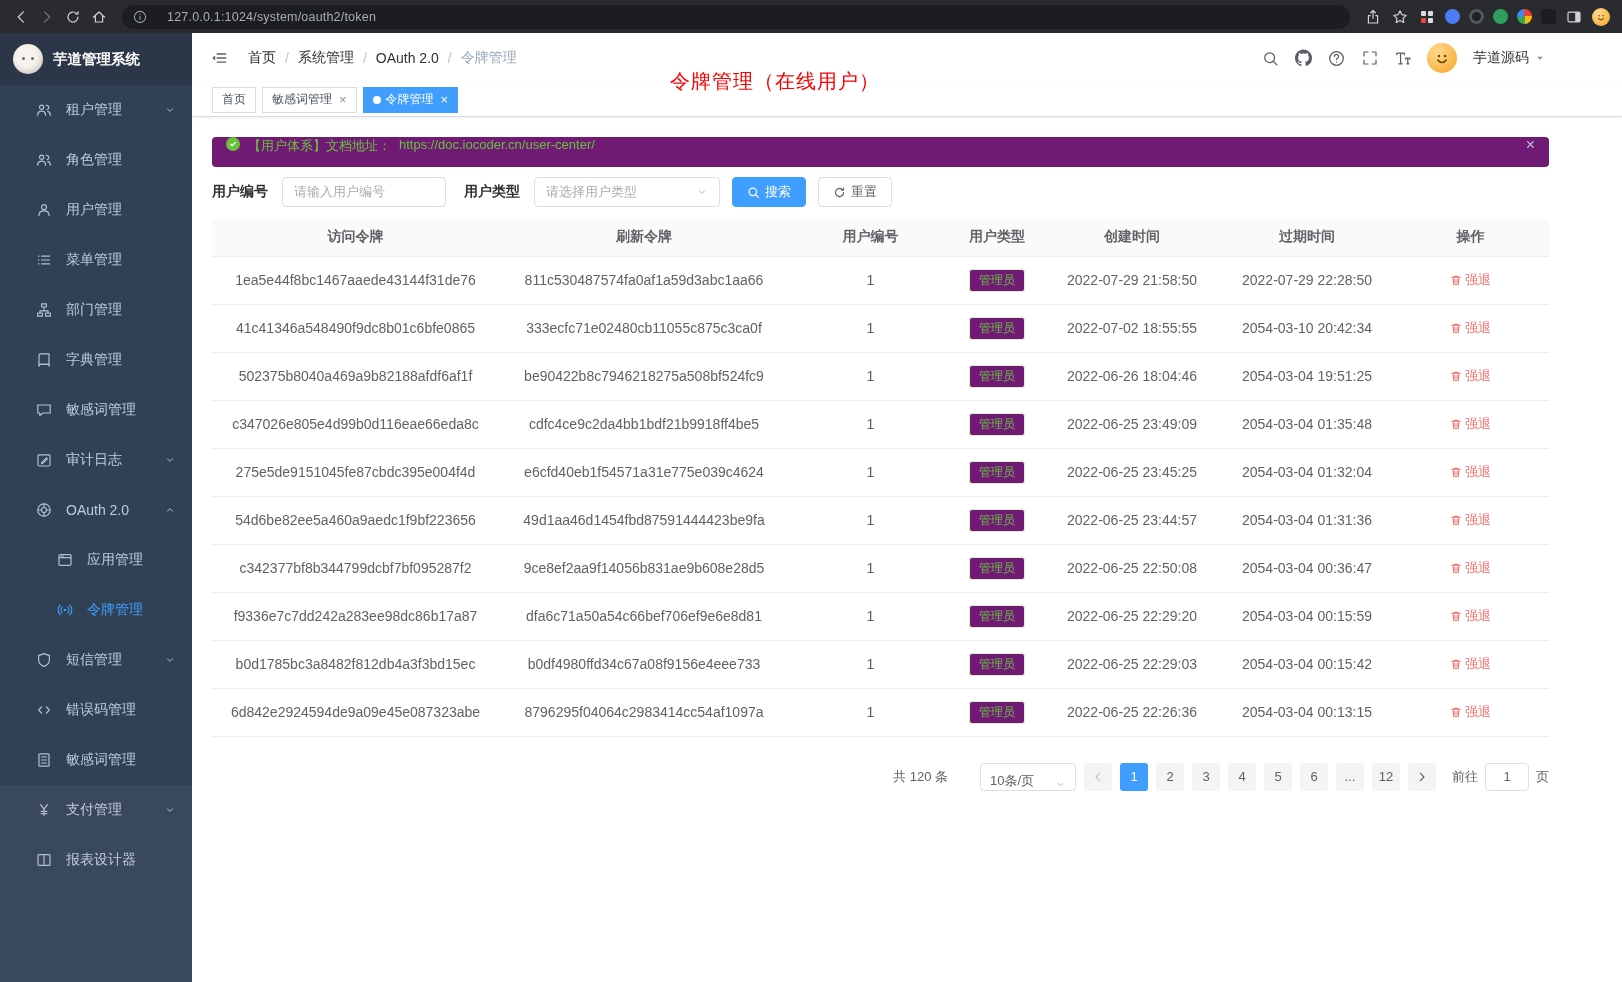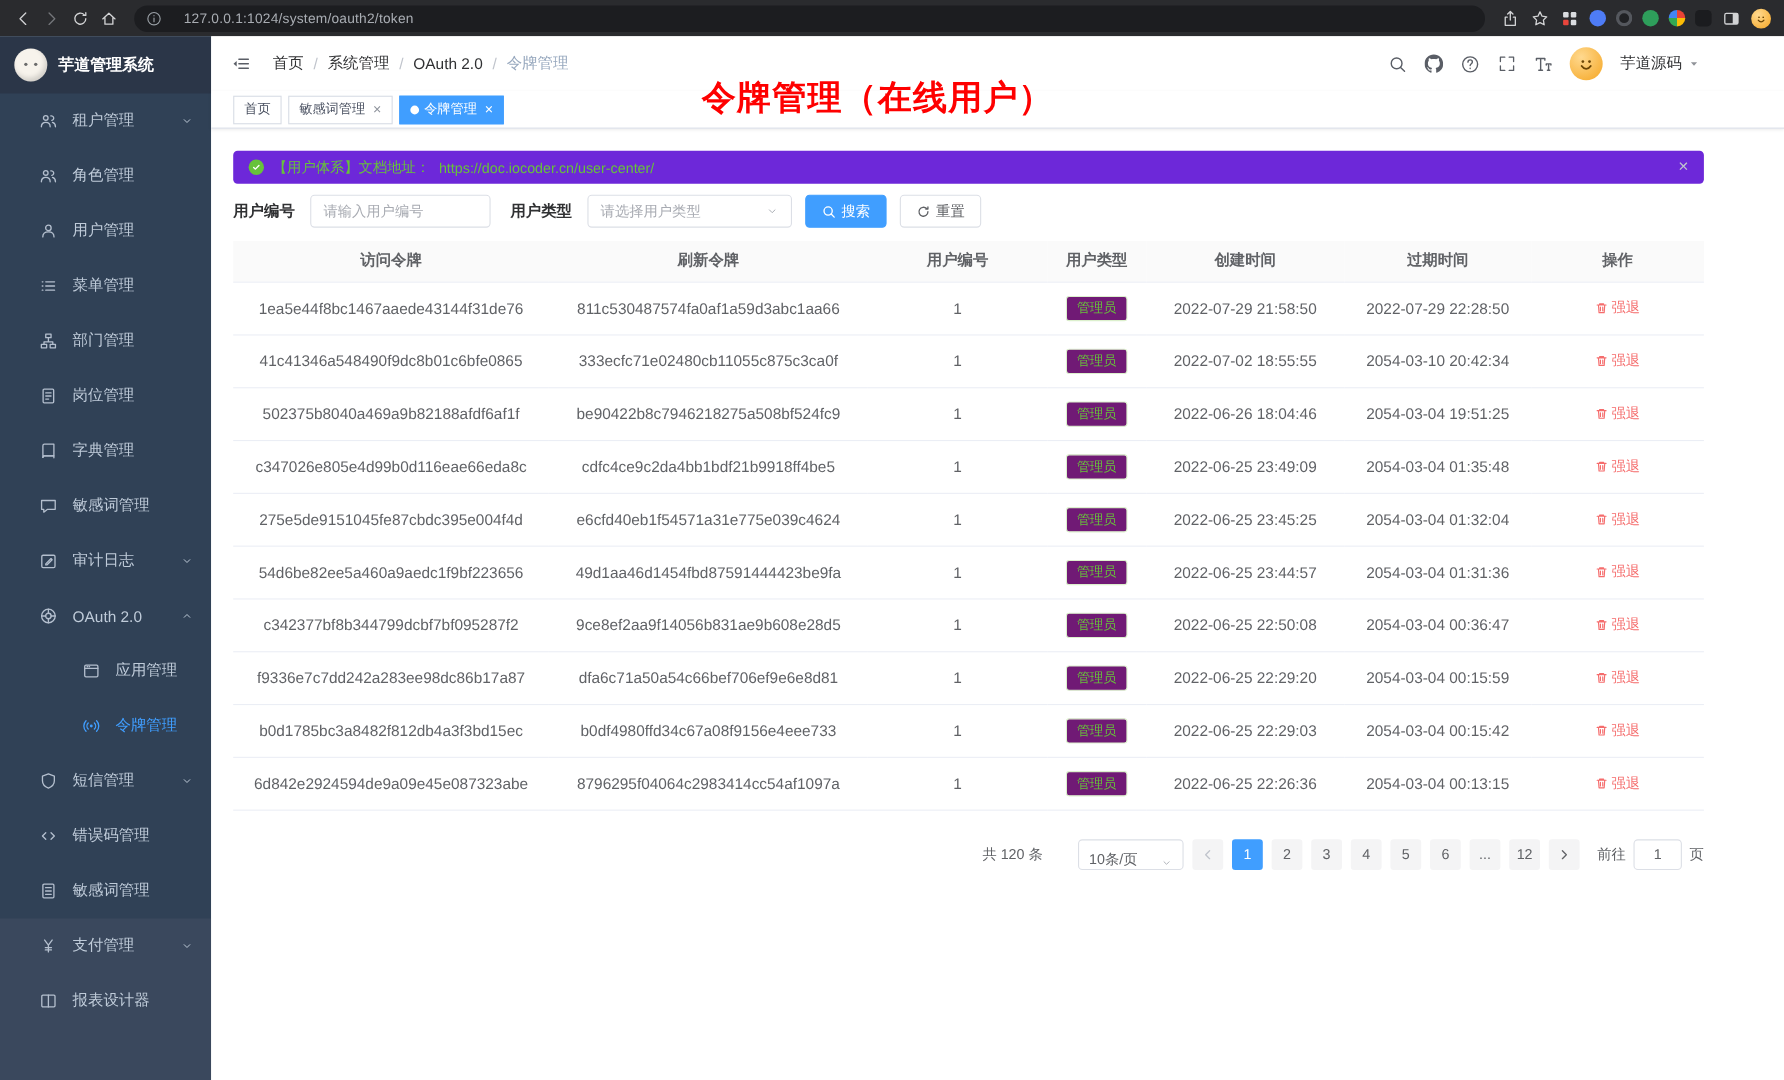--- a/index.html
+++ b/index.html
@@ -28,21 +28,21 @@
   .logo{height:52px;flex:none;display:flex;align-items:center;gap:10px;padding:0 13px;background:#2b3648;cursor:pointer}
   .logo-img{width:30px;height:30px;border-radius:50%;background:#f7f3ec;position:relative;flex:none;box-shadow:inset -2px -3px 5px rgba(0,0,0,.15)}
   .logo-img::before{content:"";position:absolute;left:9px;top:13px;width:3px;height:3px;border-radius:50%;background:#6b6b6b;box-shadow:9px 0 0 #6b6b6b}
   .logo-title{color:#fff;font-size:14.5px;font-weight:700;white-space:nowrap}
   .menu{flex:none}
   .menu-lower{flex:1;background:#3a485d}
   .menu-item{height:50px;display:flex;align-items:center;padding:0 16px 0 36px;font-size:14px;color:#bfcbd9;cursor:pointer}
   .menu-item .mi-icon{width:16px;height:16px;margin-right:14px;color:#b4bfce;flex:none}
   .menu-item .mi-label{flex:1;white-space:nowrap}
   .menu-item .mi-arrow{width:12px;height:12px;color:#bfcbd9;flex:none}
-  .menu-item.sub{padding-left:75px}
+  .menu-item.sub{padding-left:57px}
   .menu-item.active{color:#409eff}
   .menu-item.active .mi-icon{color:#409eff}
 
   
   .main{flex:1;min-width:0;display:flex;flex-direction:column;background:#fff}
   .navbar{height:50px;flex:none;display:flex;align-items:center;padding:0 76px 0 18px}
   .hamburger{width:18px;height:18px;color:#5a5e66;cursor:pointer}
   .crumbs{display:flex;align-items:center;gap:9px;margin-left:20px;font-size:14px;flex:1}
   .crumb{color:#303133;cursor:pointer;white-space:nowrap}
   .crumb.last{color:#97a8be;cursor:default}
@@ -54,21 +54,21 @@
   .uname .caret{width:12px;height:12px;color:#909399}
 
   .tagsbar{height:34px;flex:none;display:flex;align-items:center;gap:6px;padding:0 20px;border-bottom:1px solid #d8dce5;box-shadow:0 1px 3px rgba(0,0,0,.08)}
   .tag{height:26px;display:inline-flex;align-items:center;gap:5px;padding:0 9px;border:1px solid #d8dce5;background:#fff;color:#495060;font-size:12px;cursor:pointer;white-space:nowrap}
   .tag .dot{width:8px;height:8px;border-radius:50%;background:#fff}
   .tag .tag-close{font-size:13px;line-height:1;margin-left:2px;color:#8e939c}
   .tag.active{background:#409eff;border-color:#409eff;color:#fff}
   .tag.active .tag-close{color:#fff}
 
   .content{flex:1;padding:20px 73px 0 20px;position:relative}
-  .alert{height:30px;background:#6d28d9;border-radius:4px;display:flex;align-items:center;gap:8px;padding:0 14px;margin-bottom:10px}
+  .alert{height:30px;background:#701a75;border-radius:4px;display:flex;gap:8px;padding:0 14px;margin-bottom:10px}
   .alert-check{width:14px;height:14px;border-radius:50%;background:#67c23a;color:#fff;flex:none}
   .alert-text,.alert-link{font-size:13px;color:#67c23a;white-space:nowrap}
   .alert-link{cursor:pointer;text-decoration:none}
   .alert-close{margin-left:auto;color:#c0c4cc;font-size:16px;cursor:pointer;line-height:1}
 
   .filter{display:flex;align-items:center;margin-bottom:12px;font-size:14px}
   .f-label{font-weight:700;color:#303133;margin-right:14px;white-space:nowrap}
   .f-label.ml{margin-left:18px}
   .f-input{width:164px;height:30px;border:1px solid #dcdfe6;border-radius:4px;background:#fff;display:flex;align-items:center;padding:0 11px;cursor:text}
   .f-input .ph{color:#a8abb2;font-size:13px;white-space:nowrap}
@@ -87,21 +87,21 @@
   .pager{display:flex;align-items:center;justify-content:flex-end;gap:8px;margin-top:26px;font-size:13px;color:#606266}
   .total{margin-right:24px;white-space:nowrap}
   .psize{width:96px;height:28px;border:1px solid #dcdfe6;border-radius:4px;background:#fff;display:flex;align-items:flex-end;justify-content:space-between;padding:0 9px;cursor:pointer;white-space:nowrap}
   .pages{display:flex;align-items:center;gap:8px}
   .pbtn{min-width:28px;height:28px;padding:0 5px;border-radius:3px;background:#f4f4f5;display:inline-flex;align-items:center;justify-content:center;cursor:pointer;color:#606266}
   .pbtn.active{background:#409eff;color:#fff}
   .pbtn.disabled{color:#c0c4cc;cursor:default}
   .goto{display:flex;align-items:center;gap:7px;margin-left:8px;white-space:nowrap}
   .goto-input{width:44px;height:28px;border:1px solid #dcdfe6;border-radius:4px;background:#fff;display:flex;align-items:center;justify-content:center;cursor:text}
 
-  .annotation{position:absolute;left:638px;top:68px;font-size:31px;font-weight:700;color:#fe0000;white-space:nowrap;z-index:60;letter-spacing:1px}
+  .annotation{position:absolute;left:670px;top:68px;font-size:20px;font-weight:400;color:#fe0000;white-space:nowrap;z-index:60;letter-spacing:1px}
 </style>
 </head>
 <body>
 
 <div class="browser">
   <span class="b-btn" data-icon="back">
       <svg class="icn" style="width:16px;height:16px" viewBox="0 0 16 16" fill="none" stroke="currentColor" stroke-width="1.2" stroke-linecap="round" stroke-linejoin="round">
         <path d="M10.4 2.8L5.2 8l5.2 5.2"></path>
       </svg>
     </span>
@@ -229,29 +229,20 @@
               <rect x="1.6" y="11" width="4.8" height="3.2"></rect>
               <rect x="9.6" y="11" width="4.8" height="3.2"></rect>
               <path d="M8 5v3.8M4 11V8.8h8V11"></path>
             </svg>
           </span>
           <span class="mi-label">部门管理</span>
         </div>
         <div class="menu-item  ">
           <span class="mi-icon">
             <svg class="icn" style="width:16px;height:16px" viewBox="0 0 16 16" fill="none" stroke="currentColor" stroke-width="1.2" stroke-linecap="round" stroke-linejoin="round">
-              <rect x="3.2" y="1.8" width="9.6" height="12.4" rx="1"></rect>
-              <path d="M5.6 5.2h4.8M5.6 8h4.8M5.6 10.8h2.6"></path>
-            </svg>
-          </span>
-          <span class="mi-label">岗位管理</span>
-        </div>
-        <div class="menu-item  ">
-          <span class="mi-icon">
-            <svg class="icn" style="width:16px;height:16px" viewBox="0 0 16 16" fill="none" stroke="currentColor" stroke-width="1.2" stroke-linecap="round" stroke-linejoin="round">
               <path d="M3 3.2C3 2.4 3.6 1.8 4.4 1.8H13v10.6H4.4c-.8 0-1.4.6-1.4 1.4V3.2z"></path>
               <path d="M3 13.8c0-.8.6-1.4 1.4-1.4H13v1.8"></path>
             </svg>
           </span>
           <span class="mi-label">字典管理</span>
         </div>
         <div class="menu-item  ">
           <span class="mi-icon">
             <svg class="icn" style="width:16px;height:16px" viewBox="0 0 16 16" fill="none" stroke="currentColor" stroke-width="1.2" stroke-linecap="round" stroke-linejoin="round">
               <path d="M1.8 3h12.4v8H7.2l-3.4 2.6V11H1.8z"></path>

